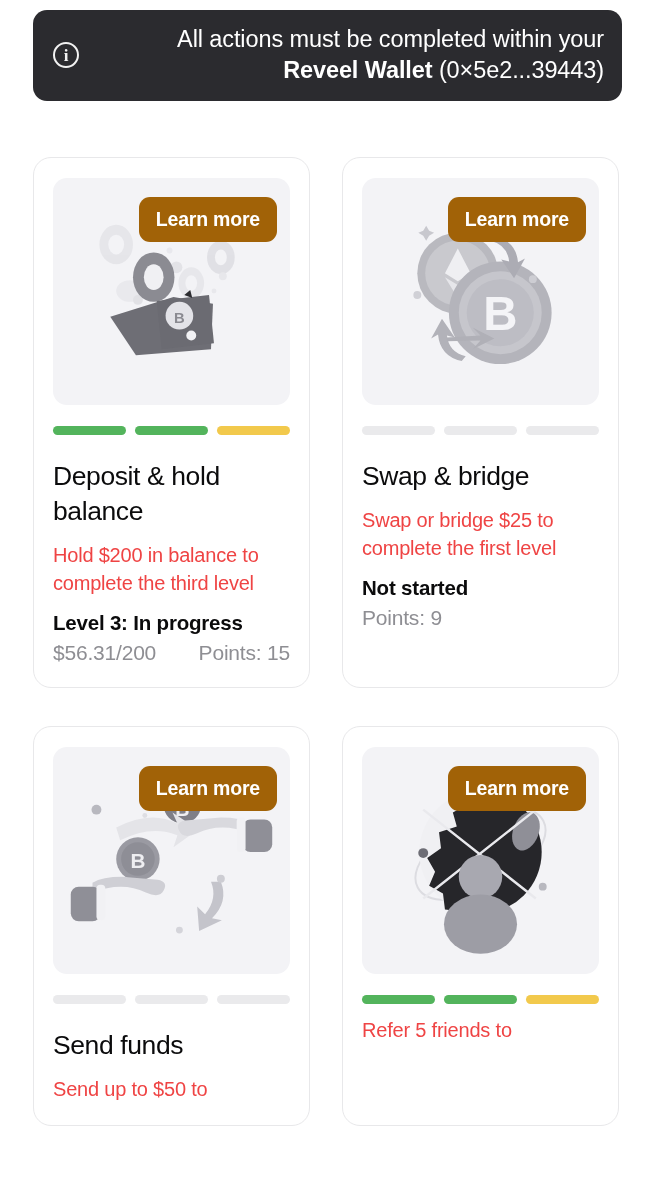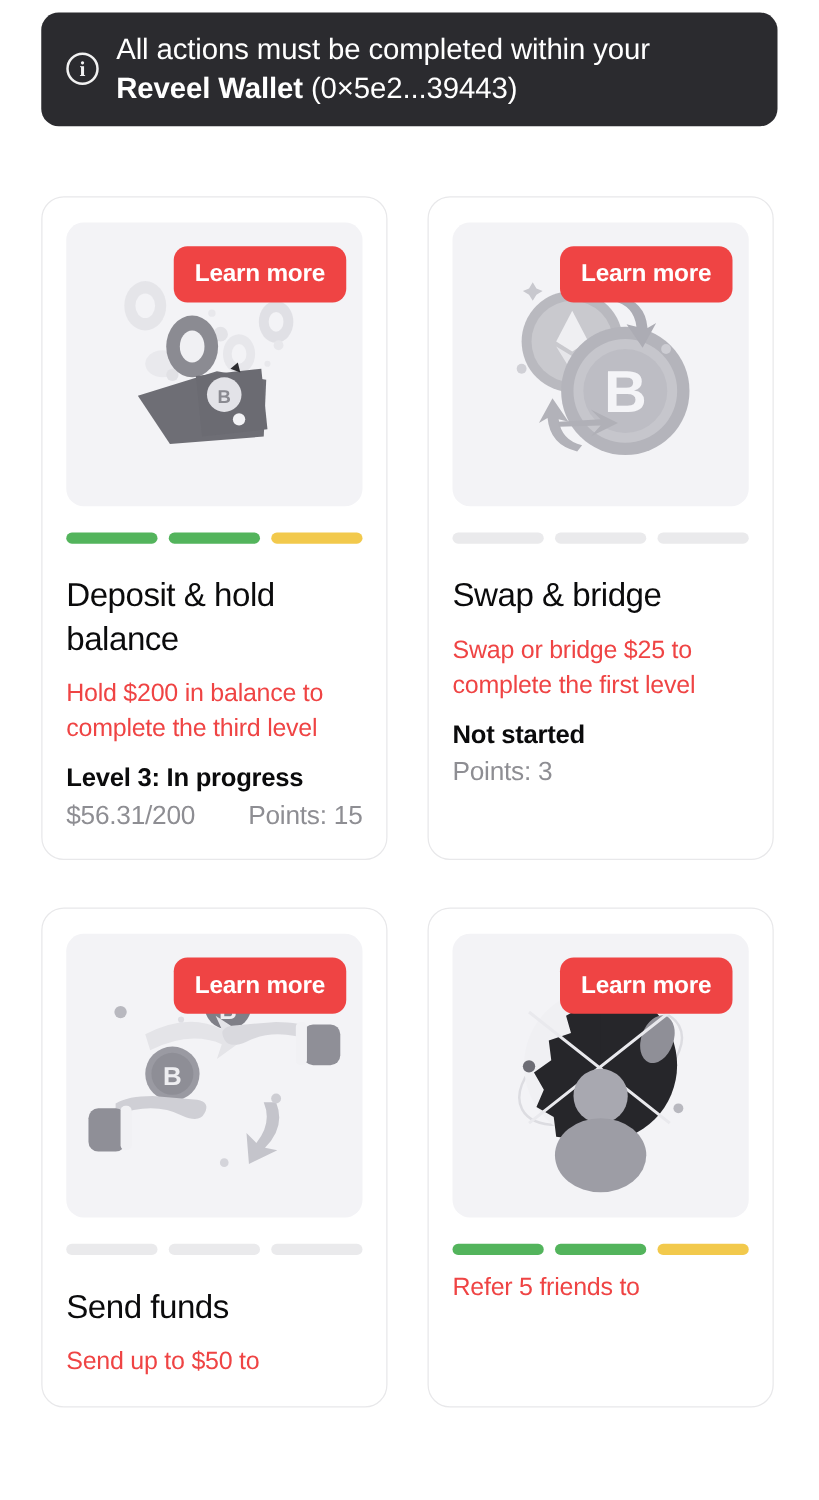--- a/index.html
+++ b/index.html
@@ -45,21 +45,21 @@
     font-size: 17px;
     font-weight: bold;
     font-family: "Liberation Serif", serif;
     line-height: 1;
   }
   .toast-text {
     color: #ffffff;
     font-size: 23.5px;
     line-height: 1.33;
     letter-spacing: -0.1px;
-    text-align: left;
+    text-align: right;
     flex: 1 1 auto;
   }
   .toast-text .bold { font-weight: bold; }
 
   
   .grid {
     position: absolute;
     left: 33px;
     top: 157px;
     width: 589px;
@@ -84,21 +84,21 @@
     height: 227px;
     background: #f3f3f6;
     border-radius: 14px;
     overflow: hidden;
   }
   .media svg { position: absolute; inset: 0; width: 100%; height: 100%; }
   .learn-more {
     position: absolute;
     top: 19px;
     right: 13px;
-    background: #ef4444;
+    background: #a16207;
     color: #ffffff;
     font-size: 19.5px;
     font-weight: bold;
     letter-spacing: -0.2px;
     padding: 11px 17px;
     border-radius: 11px;
     border: none;
     cursor: pointer;
     white-space: nowrap;
     z-index: 3;
@@ -233,21 +233,21 @@
       <div class="bars">
         <div class="bar"></div>
         <div class="bar"></div>
         <div class="bar"></div>
       </div>
       <div class="card-title">Swap &amp; bridge</div>
       <div class="card-desc">Swap or bridge $25 to complete the first level</div>
       <div class="card-status">Not started</div>
       <div class="card-meta single">
 
-        <span>Points: 3</span>
+        <span>Points: 9</span>
       </div>
     </div>
 
     <div class="card">
       <div class="media">
         <svg viewBox="0 0 240 227">
           <circle cx="131" cy="57" r="19" fill="#7f7f87"></circle>
           <text x="131" y="68" font-size="20" font-weight="bold" fill="#eeeef1" text-anchor="middle" font-family="Liberation Sans, sans-serif">B</text>
           <path d="M64 80 q35 -18 62 -4 l-5 -11 26 17 -25 18 4 -12 q-26 -11 -58 5 Z" fill="#e4e4e8"></path>
           <circle cx="86" cy="112" r="22" fill="#9a9aa2"></circle>

